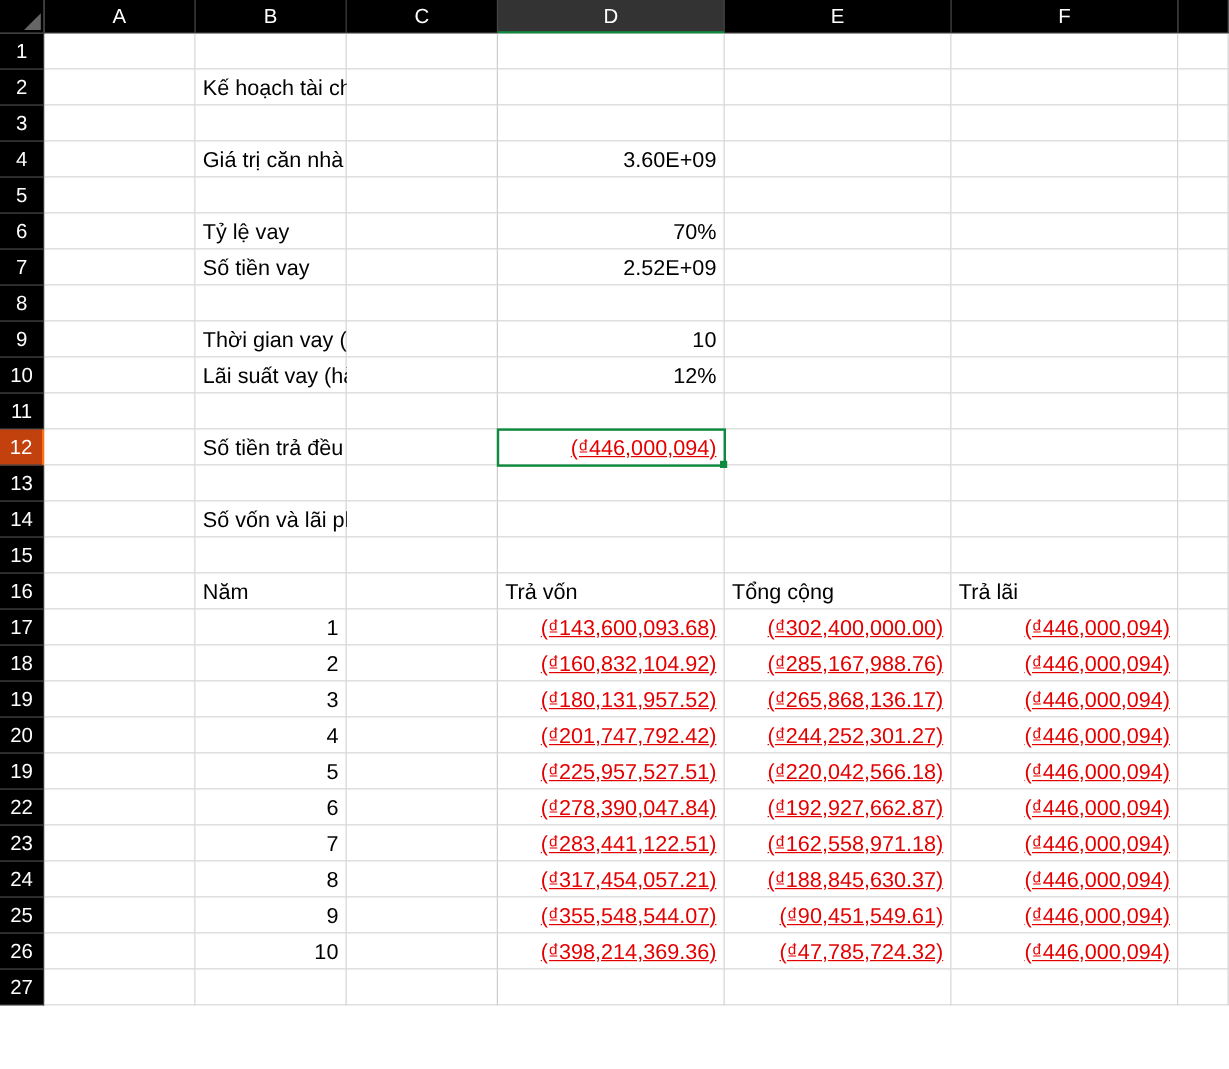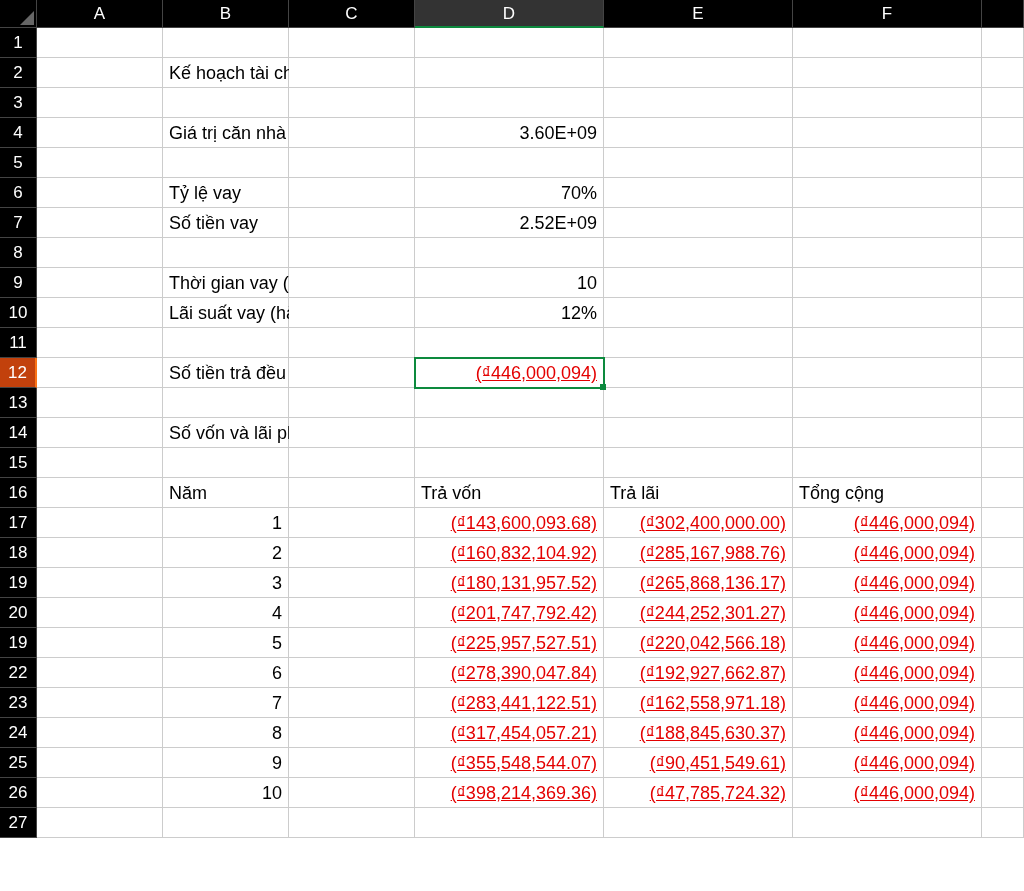--- a/index.html
+++ b/index.html
@@ -243,22 +243,22 @@
     <div class="cell"></div>
     <div class="cell"></div>
     <div class="cell"></div>
     <div class="cell"></div>
     <div class="cell"></div>
     <div class="rowhdr">16</div>
     <div class="cell"></div>
     <div class="cell lft">Năm</div>
     <div class="cell"></div>
     <div class="cell lft">Trả vốn</div>
+    <div class="cell lft">Tổng cộng</div>
     <div class="cell lft">Trả lãi</div>
-    <div class="cell lft">Tổng cộng</div>
     <div class="cell"></div>
     <div class="rowhdr">17</div>
     <div class="cell"></div>
     <div class="cell rgt">1</div>
     <div class="cell"></div>
     <div class="cell rgt neg">(₫143,600,093.68)</div>
     <div class="cell rgt neg">(₫302,400,000.00)</div>
     <div class="cell rgt neg">(₫446,000,094)</div>
     <div class="cell"></div>
     <div class="rowhdr">18</div>

